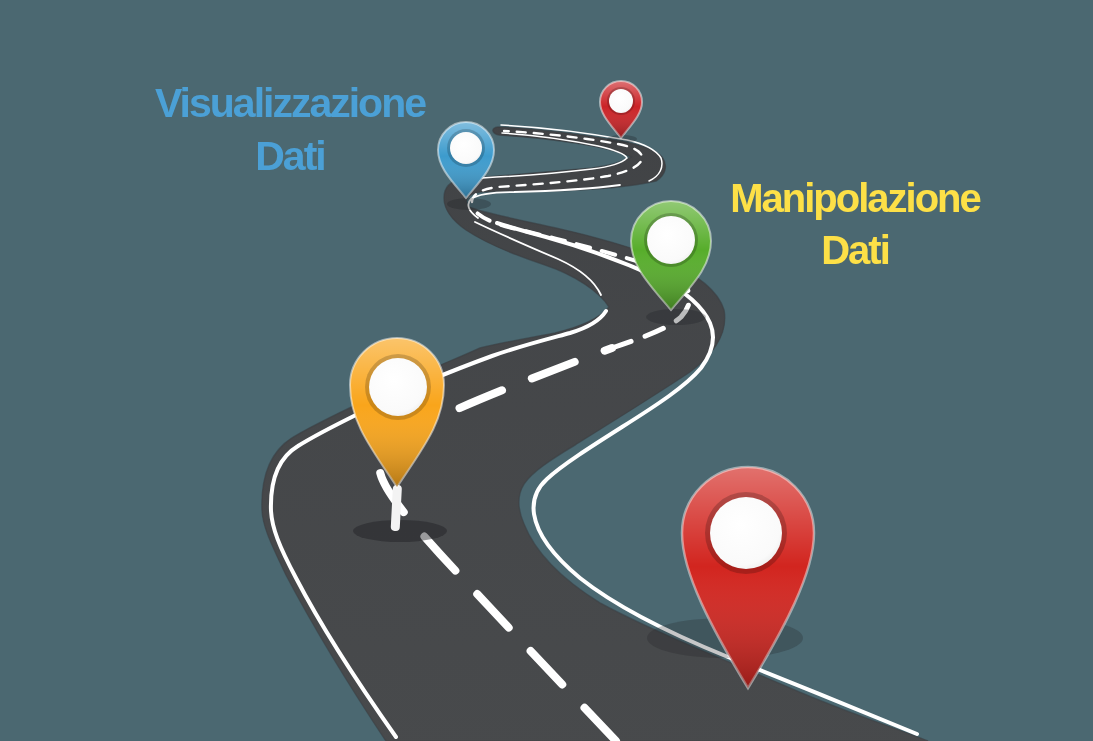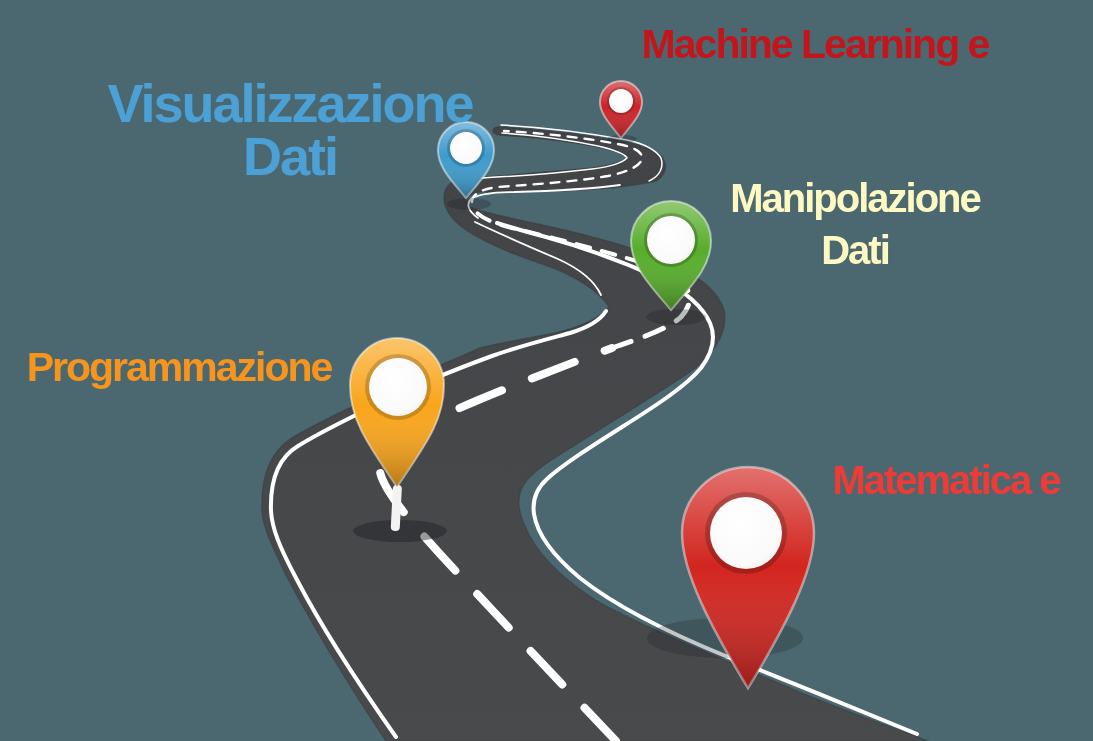--- a/index.html
+++ b/index.html
@@ -9,21 +9,21 @@
     position:absolute;
     font-family:"Liberation Sans", sans-serif;
     font-weight:700;
     text-align:center;
     white-space:nowrap;
     letter-spacing:-2px;
     transform:translateX(-50%);
   }
   .label span{display:block;}
   #lbl-ml{left:815px;top:19px;font-size:41px;line-height:51px;}
-  #lbl-viz{left:290px;top:77px;font-size:54px;line-height:53px;}
+  #lbl-viz{left:290px;top:77px;font-size:41px;line-height:53px;}
   #lbl-manip{left:855px;top:172px;font-size:40px;line-height:52px;}
   #lbl-prog{left:179px;top:342px;font-size:41px;line-height:50px;}
   #lbl-mat{left:946px;top:455px;font-size:40px;line-height:50px;}
 </style>
 </head>
 <body style="background-color: rgb(75, 104, 113);">
 
 <div id="stage">
 
 <svg id="road-svg" width="1093" height="741" viewBox="0 0 1093 741">
@@ -160,29 +160,24 @@
     <circle cx="-2" cy="0" r="36" fill="url(#innerDot)"></circle>
   </g>
 </svg>
 
   <div class="label" id="lbl-viz" style="color: rgb(75, 160, 214);">
     <span>Visualizzazione</span>
     <span>Dati</span>
   </div>
 
   <div class="label" id="lbl-ml" style="color: rgb(195, 22, 28);">
-    <span>Machine Learning e</span>
   </div>
 
-  <div class="label" id="lbl-manip" style="color: #fef9c3;">
+  <div class="label" id="lbl-manip" style="color: #fde047;">
     <span>Manipolazione</span>
     <span>Dati</span>
   </div>
 
-  <div class="label" id="lbl-prog" style="color: rgb(247, 148, 29);">
-    <span>Programmazione</span>
-  </div>
 
   <div class="label" id="lbl-mat" style="color: rgb(239, 59, 54);">
-    <span>Matematica e</span>
   </div>
 
 </div>
 
 </body></html>

